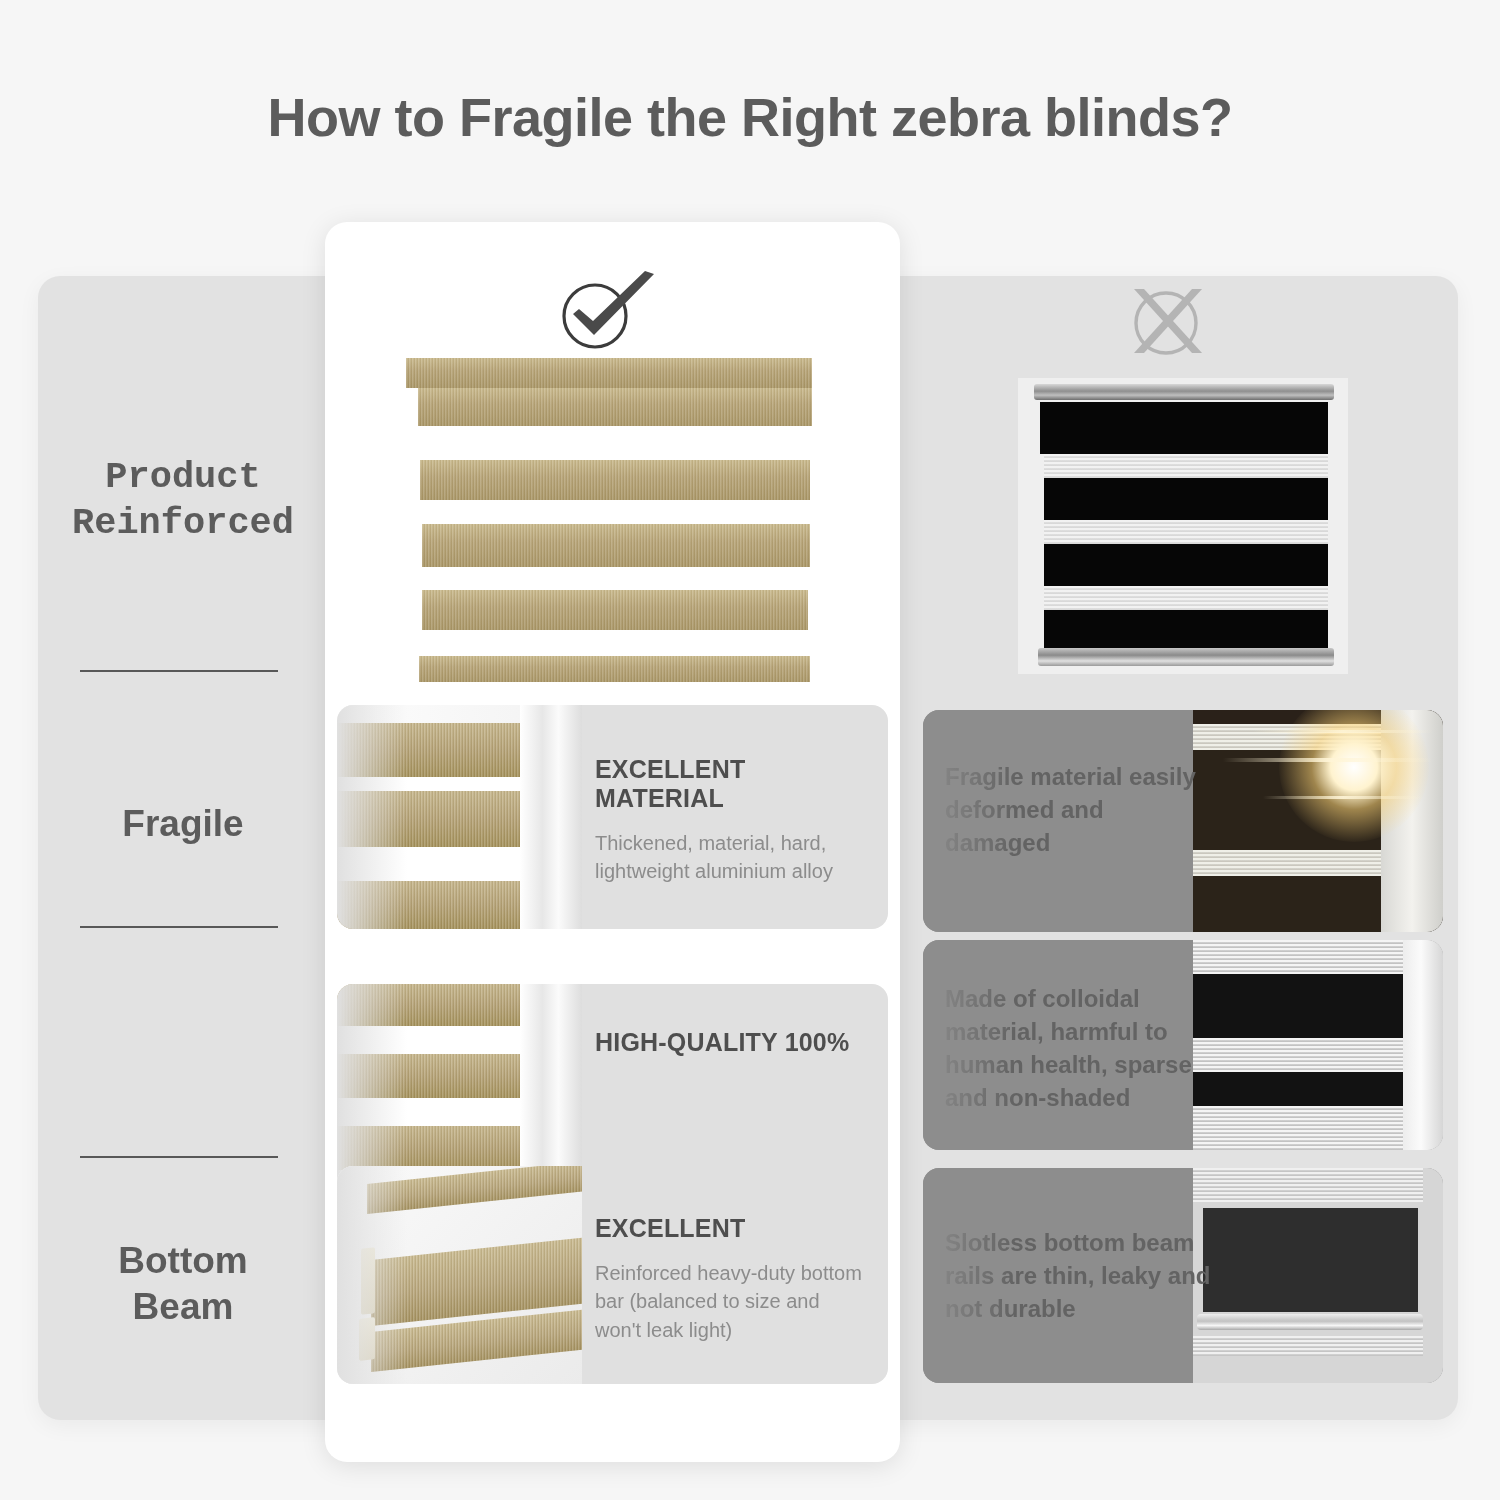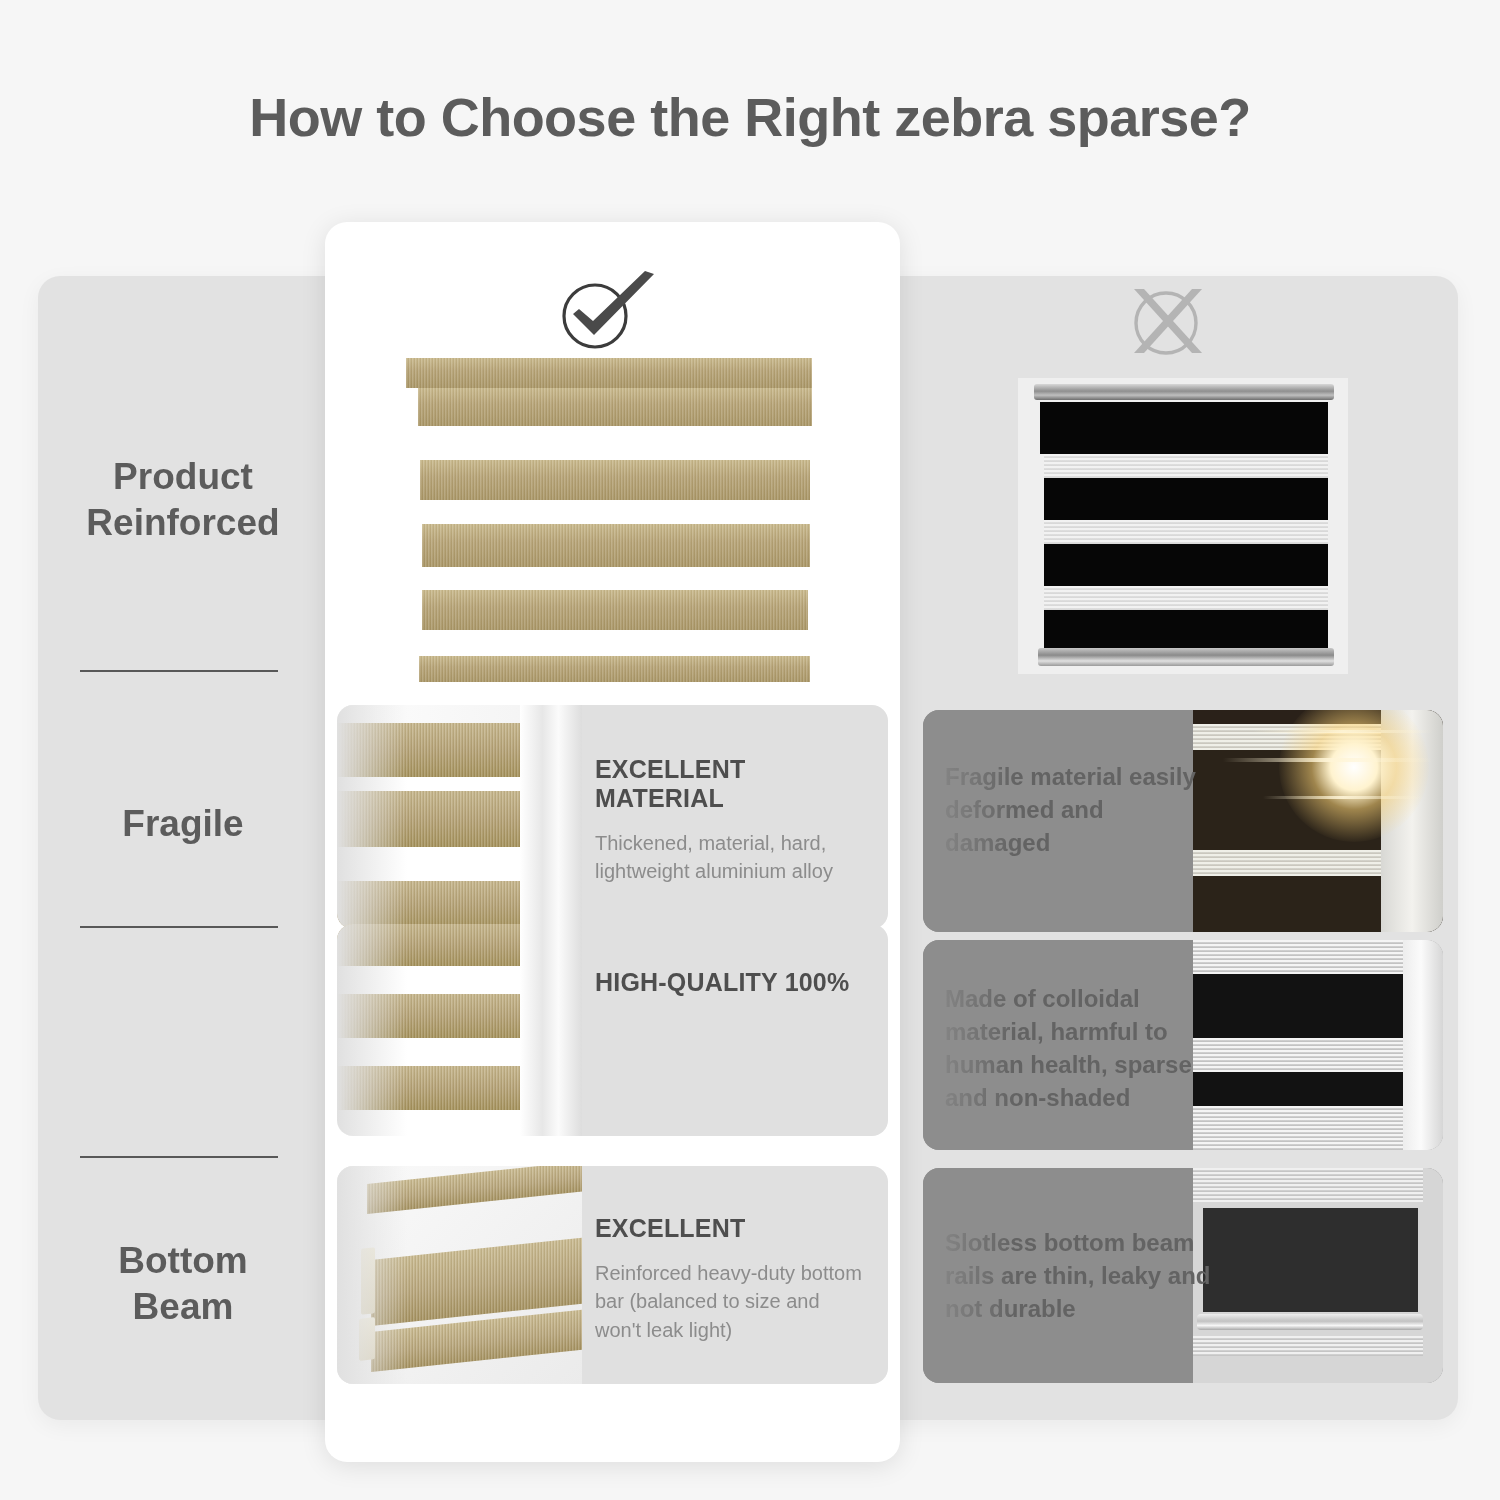--- a/index.html
+++ b/index.html
@@ -52,21 +52,21 @@
   .side-row {
     position: absolute;
     left: 0;
     width: 290px;
     text-align: center;
     color: #5c5c5c;
     font-weight: bold;
     font-size: 37px;
     line-height: 1.25;
   }
-  .side-row.r0 { top: 178px; }
+  .side-row.r0 { top: 178px; font-family: Liberation Mono, monospace; }
   .side-row.r1 { top: 525px; }
   .side-row.r2 { top: 755px; }
   .side-row.r3 { top: 962px; }
 
   .side-divider {
     position: absolute;
     left: 42px;
     width: 198px;
     height: 2px;
     background: #585858;
@@ -170,21 +170,21 @@
   
   .feat-good {
     position: absolute;
     left: 337px;
     width: 551px;
     background: #e0e0e0;
     border-radius: 16px;
     overflow: hidden;
   }
   .feat-good.f0 { top: 705px;  height: 224px; }
-  .feat-good.f1 { top: 924px;  height: 212px; }
+  .feat-good.f1 { top: 984px;  height: 212px; }
   .feat-good.f2 { top: 1166px; height: 218px; }
 
   .feat-bad {
     position: absolute;
     left: 923px;
     width: 520px;
     background: #8d8d8d;
     border-radius: 16px;
     overflow: hidden;
   }
@@ -362,21 +362,21 @@
     position: absolute;
     left: 0; top: 0; bottom: 0;
     width: 70px;
     background: linear-gradient(90deg,#e0e0e0 0%,rgba(224,224,224,0) 100%);
     pointer-events: none;
   }
 </style>
 </head>
 <body>
 
-<div class="title">How to Choose the Right zebra sparse?</div>
+<div class="title">How to Fragile the Right zebra blinds?</div>
 
 <div class="backdrop-panel"></div>
 
 <div class="sidebar">
   <div class="side-row r0">
     <div>Product</div>
     <div>Reinforced</div>
   </div>
   <div class="side-divider d0"></div>
 

